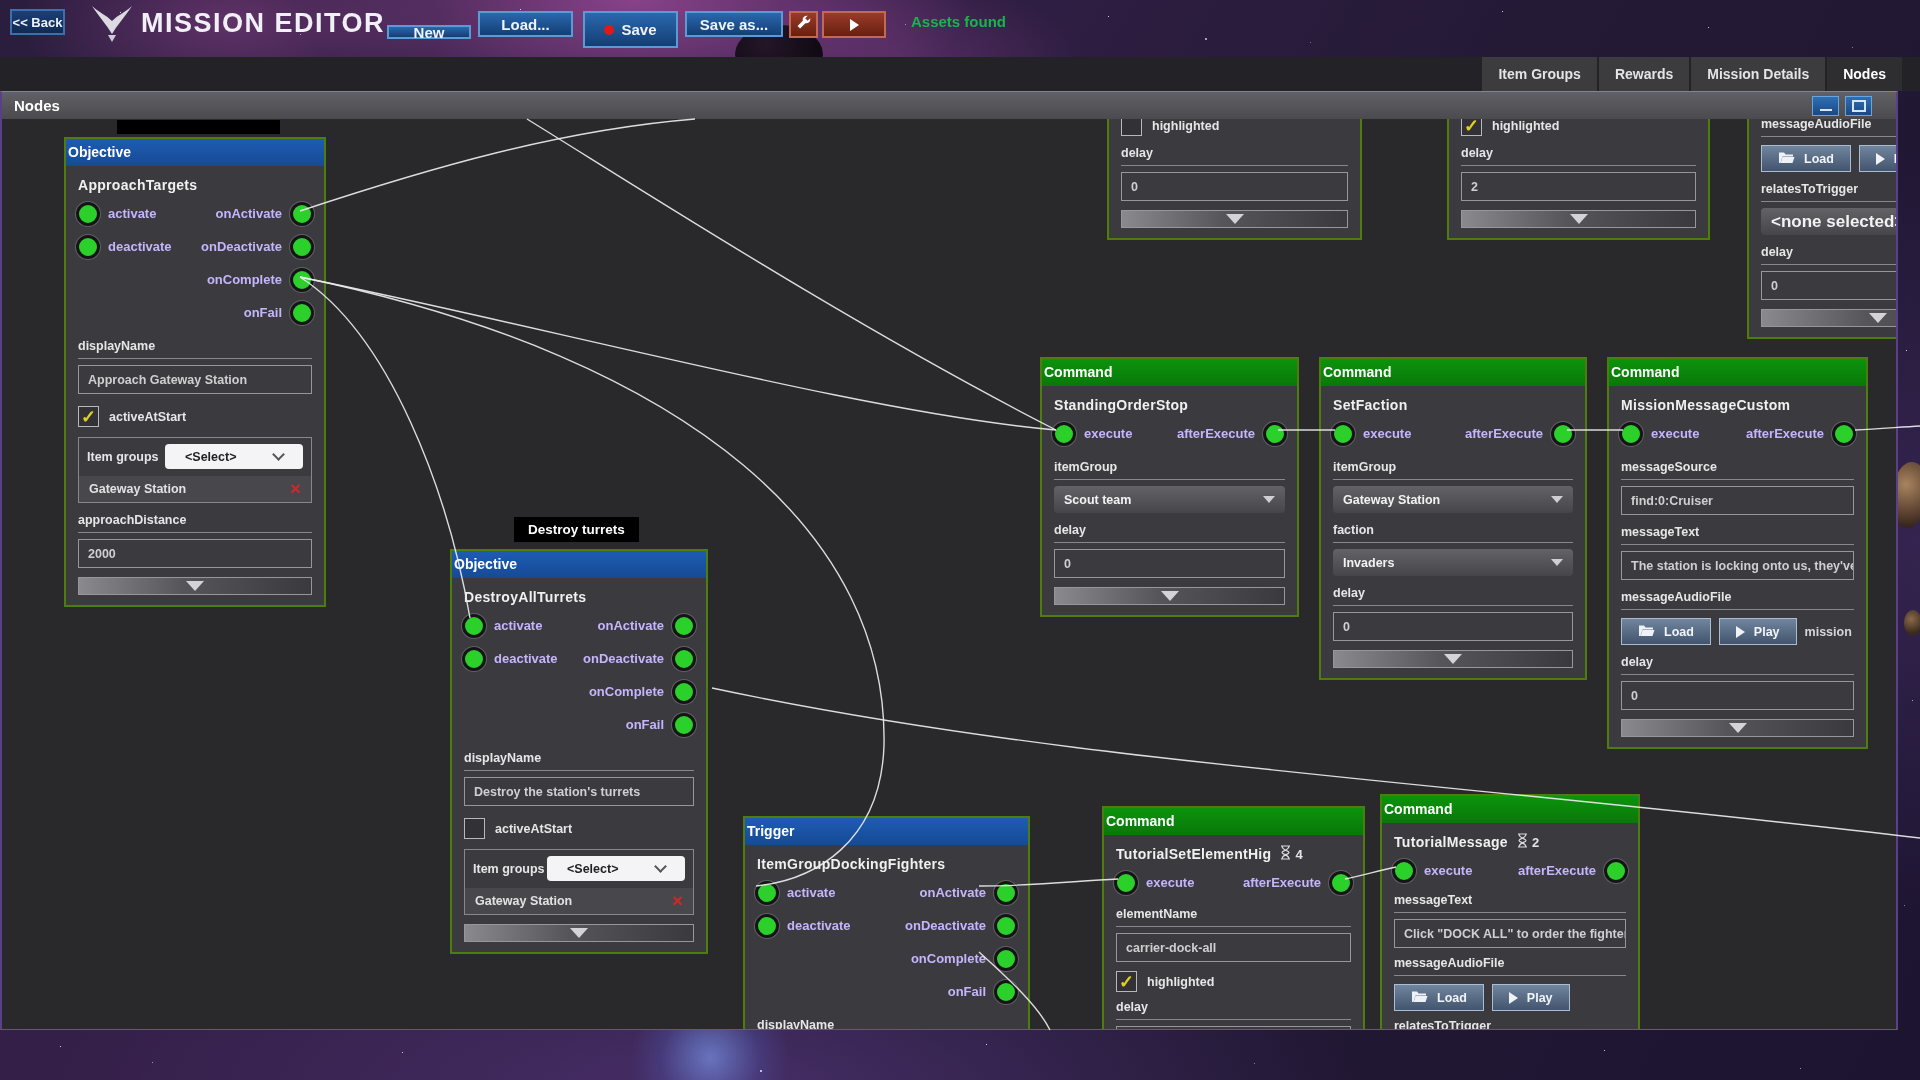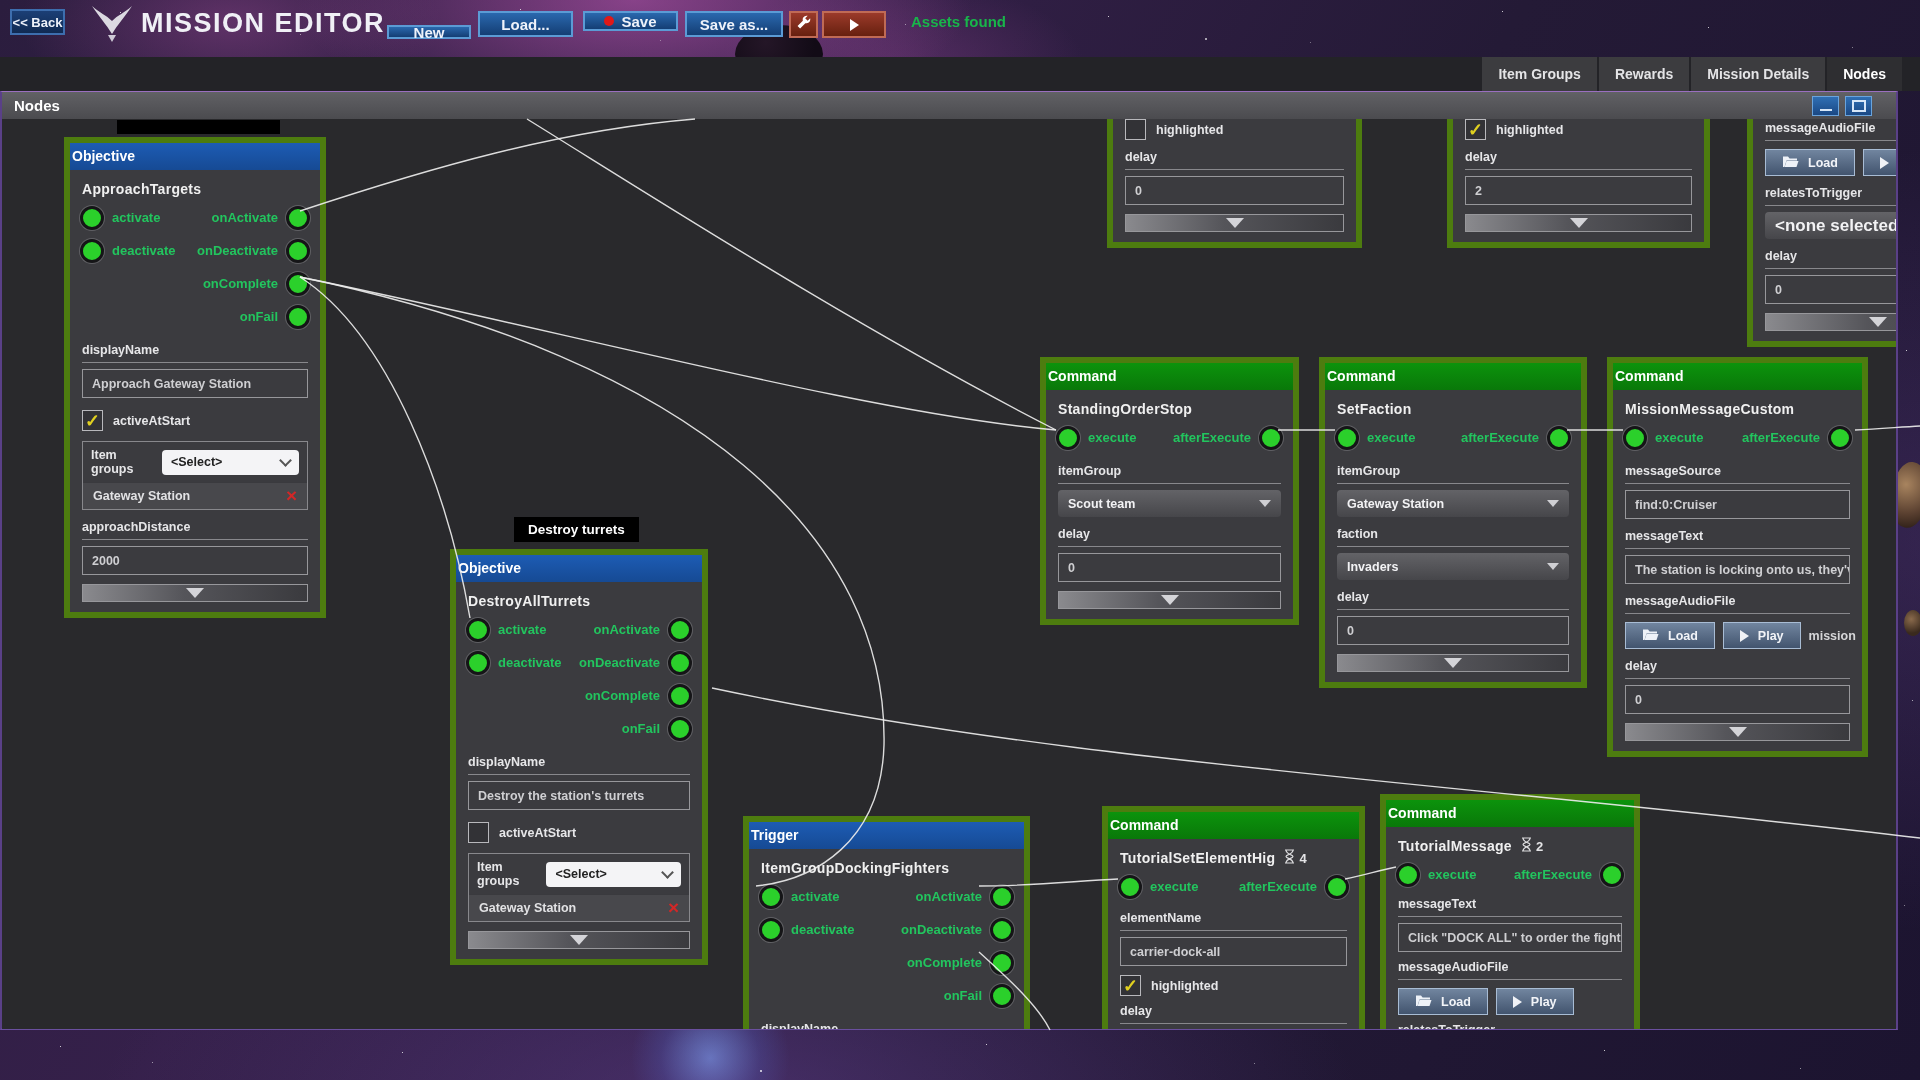--- a/index.html
+++ b/index.html
@@ -50,42 +50,42 @@
     border-left:2px solid #5a4088;border-right:2px solid #5a4088;border-bottom:2px solid #6a4f9e;border-top:1px solid #9a6fc0;}
   .wtitle{height:27px;background:linear-gradient(#616165,#4b4b4f);color:#fff;font-weight:bold;font-size:15px;
     line-height:27px;padding-left:12px;position:relative;}
   .winbtn{position:absolute;top:4px;width:27px;height:20px;background:linear-gradient(#2f6fb4,#1a4884);
     border:1px solid #6aa4dc;box-sizing:border-box;display:flex;align-items:center;justify-content:center;}
   .minbar{width:12px;height:2px;background:#d6e6f8;margin-top:8px;}
   .maxsq{width:10px;height:8px;border:2px solid #d6e6f8;}
   .canvas{position:relative;width:100%;height:910px;background:#29292c;overflow:hidden;}
 
   
-  .node{position:absolute;background:#3b3b3f;border:6px solid #4d7c0f;box-sizing:border-box;z-index:2;padding-bottom:10px;}
+  .node{position:absolute;background:#3b3b3f;border:2px solid #4d7c0f;box-sizing:border-box;z-index:2;padding-bottom:10px;}
   .nhdr{height:27px;line-height:27px;padding:0 2px;font-size:14px;font-weight:bold;color:#fff;}
   .hdr-blue{background:linear-gradient(#1d5cb4,#164a94);}
   .hdr-green{background:linear-gradient(#0c930c,#097809);}
   .ntitle{margin:11px 12px 0;font-size:14px;font-weight:bold;color:#f0f0f0;letter-spacing:.3px;height:16px;
     display:flex;align-items:center;gap:9px;}
   .badge{display:flex;align-items:center;gap:4px;font-size:13px;color:#e4e4e6;font-weight:bold;}
   .ports{display:flex;justify-content:space-between;margin:4px 10px 0;}
   .pcol{display:flex;flex-direction:column;}
-  .pin{display:flex;align-items:center;gap:8px;height:33px;font-size:13px;font-weight:bold;color:#22c55e;}
+  .pin{display:flex;align-items:center;gap:8px;height:33px;font-size:13px;font-weight:bold;color:#c4b5fd;}
   .pin.r{flex-direction:row-reverse;}
   .dot{width:18px;height:18px;border-radius:50%;background:#2bd02b;border:3px solid #151517;box-shadow:0 0 0 1px #606064;flex:none;}
   .flabel{margin:10px 12px 0;padding-bottom:3px;border-bottom:1px solid #88888c;font-size:12.5px;font-weight:bold;color:#e6e6e8;height:16px;}
   .tinput{margin:6px 12px 0;height:27px;border:1px solid #97979b;font-size:12.5px;font-weight:bold;color:#cfcfd2;
     display:flex;align-items:center;padding:0 9px;white-space:nowrap;overflow:hidden;}
   .cbrow{display:flex;align-items:center;gap:10px;margin:12px 12px 0;font-size:12.5px;font-weight:bold;color:#e6e6e8;}
   .cb{width:21px;height:21px;border:1px solid #b8b8bc;background:#323236;display:flex;align-items:center;justify-content:center;
     color:#e0d020;font-size:18px;font-weight:bold;box-sizing:border-box;flex:none;}
   .igbox{margin:10px 12px 0;border:1px solid #88888c;}
   .igrow1{display:flex;align-items:center;justify-content:space-between;padding:6px 8px;font-size:12.5px;font-weight:bold;color:#e6e6e8;}
   .wselect{background:#f4f4f6;color:#222;border-radius:4px;width:138px;height:25px;display:flex;align-items:center;
-    justify-content:space-between;padding:0 9px;font-size:12.5px;font-weight:bold;box-sizing:border-box;}
+    justify-content:space-between;padding:0 20px;font-size:12.5px;font-weight:bold;box-sizing:border-box;}
   .chev{width:7px;height:7px;border-right:2px solid #555;border-bottom:2px solid #555;transform:rotate(45deg);margin-top:-4px;}
   .igrow2{background:#48484c;display:flex;align-items:center;justify-content:space-between;padding:6px 10px;
     font-size:12.5px;font-weight:bold;color:#e2e2e4;border-top:1px solid #3a3a3e;}
   .xdel{color:#d22727;font-size:19px;font-weight:bold;line-height:14px;}
   .ddark{margin:6px 12px 0;height:27px;background:linear-gradient(#636367,#46464a);border-radius:4px;display:flex;
     align-items:center;justify-content:space-between;padding:0 10px;font-size:12.5px;font-weight:bold;color:#f2f2f4;}
   .tri-dn{width:0;height:0;border-left:6px solid transparent;border-right:6px solid transparent;border-top:7px solid #cfcfd3;}
   .slider{margin:9px 12px 0;height:16px;border:1px solid #97979b;background:linear-gradient(90deg,#8a8a8e 0%,#55555a 45%,#3a3a3e 100%);position:relative;}
   .slider .tri{position:absolute;left:50%;top:3px;transform:translateX(-50%);width:0;height:0;
     border-left:9px solid transparent;border-right:9px solid transparent;border-top:10px solid #d4d4d8;}
@@ -116,21 +116,21 @@
         <path d="M22 31 l4 7 l4 -7 z" fill="#e8e8ee" opacity=".85"></path>
       </svg>
   </div>
   <div class="apptitle">MISSION EDITOR</div>
   <div class="tbtn tblue" style="left:387px;top:25px;width:84px;height:14px;">
       <span>New</span>
     </div>
   <div class="tbtn tblue" style="left:478px;top:11px;width:95px;height:26px;">
       <span>Load...</span>
     </div>
-  <div class="tbtn tblue" style="left:583px;top:11px;width:95px;height:20px;">
+  <div class="tbtn tblue" style="left:583px;top:11px;width:95px;height:37px;">
       <span class="reddot"></span>
       <span>Save</span>
     </div>
   <div class="tbtn tblue" style="left:685px;top:11px;width:98px;height:26px;">
       <span>Save as...</span>
     </div>
   <div class="tbtn tred" style="left:789px;top:11px;width:29px;height:27px;">
     <span><svg width="17" height="17" viewBox="0 0 20 20">
           <path d="M13.5 2a4.5 4.5 0 0 0-4.3 5.8L3 14l3 3 6.2-6.2A4.5 4.5 0 0 0 18 6.5c0-.5-.1-1-.2-1.4l-2.9 2.9-2.9-2.9 2.9-2.9A4.4 4.4 0 0 0 13.5 2z" fill="#fff"></path>
         </svg></span>

